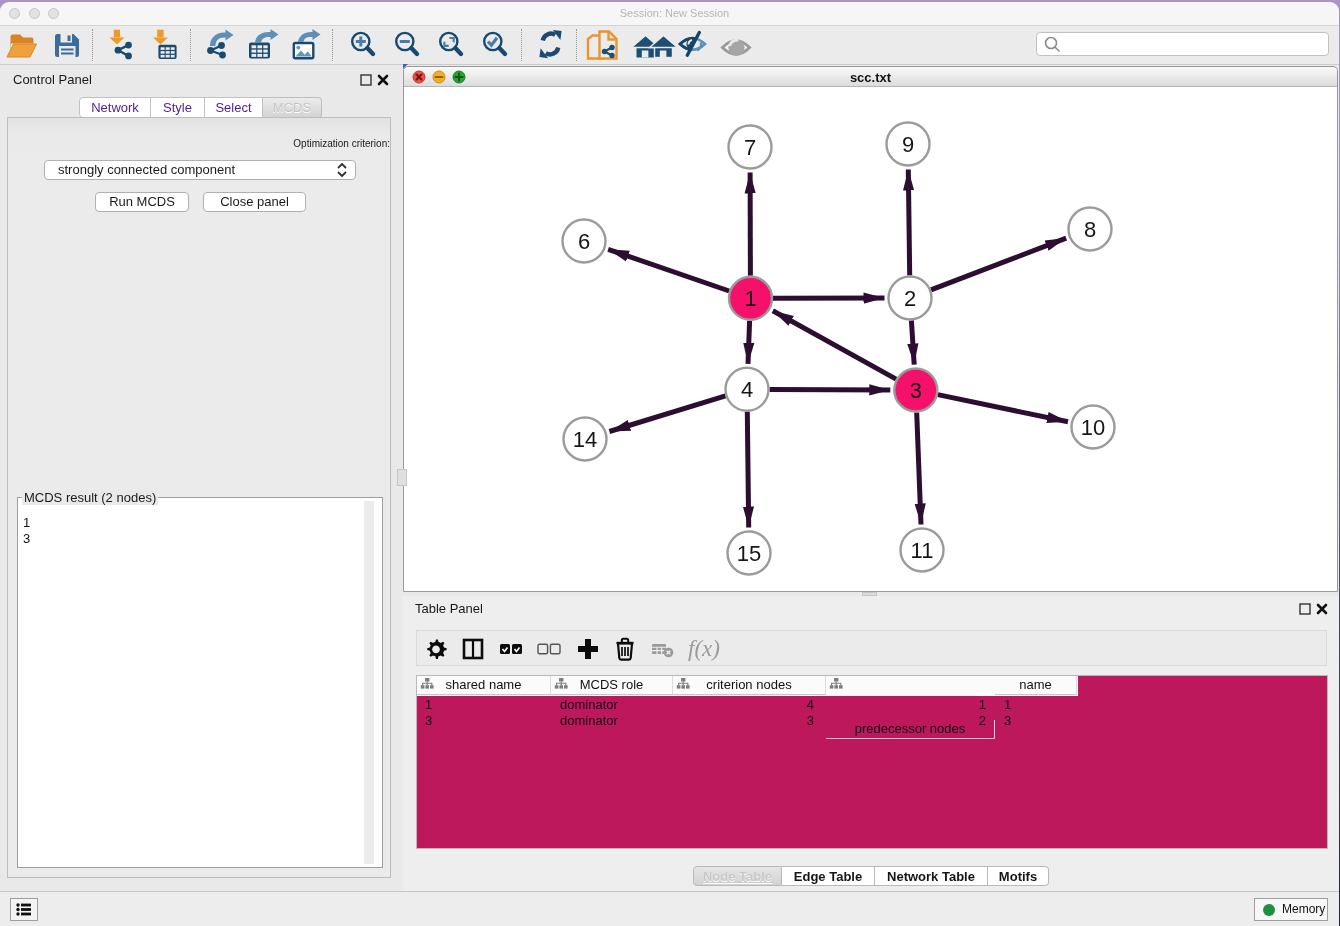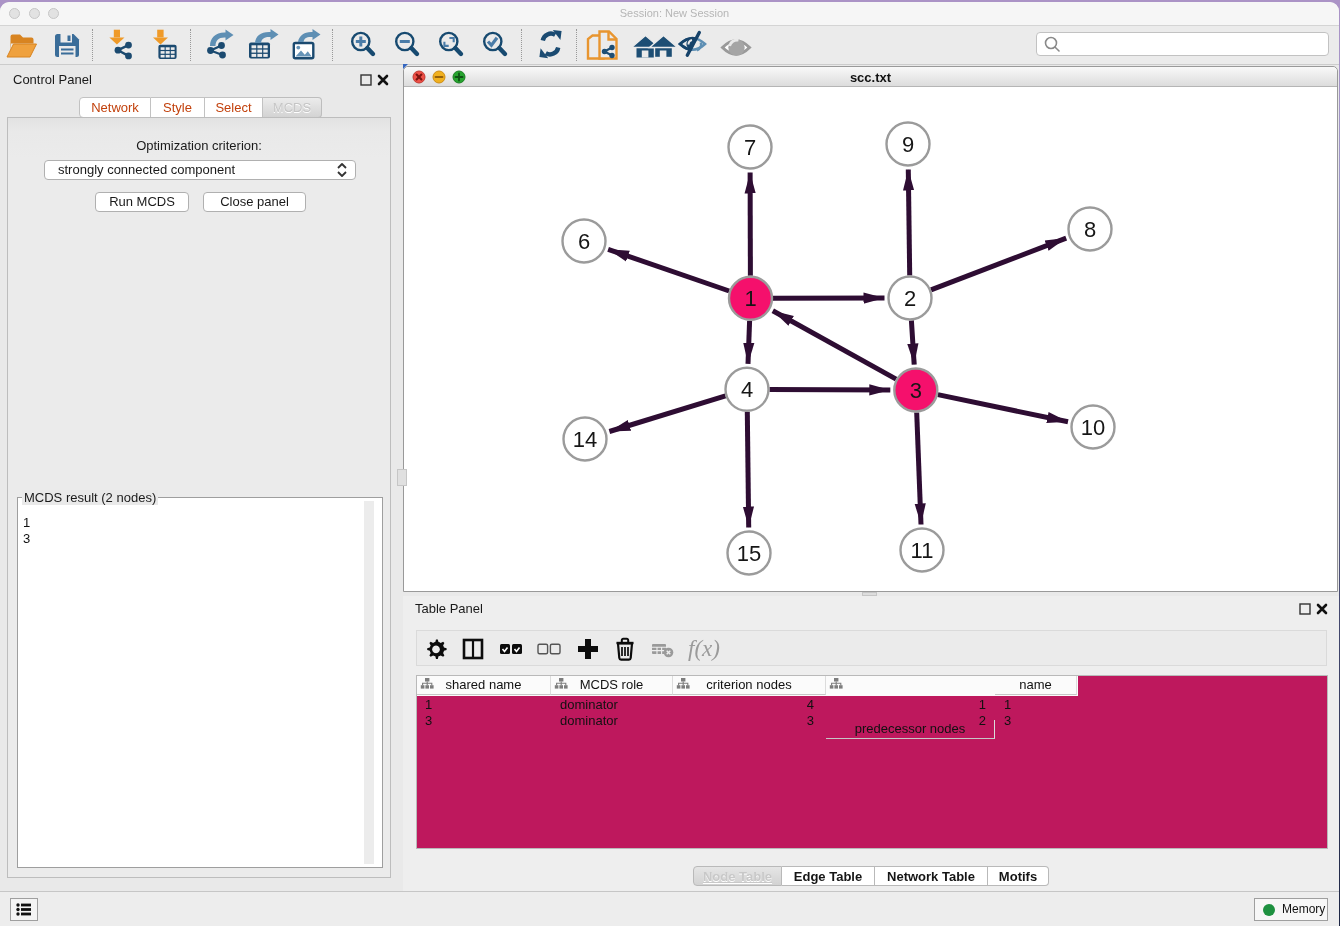--- a/index.html
+++ b/index.html
@@ -18,32 +18,32 @@
              background:#ebebeb; border-bottom:1px solid #cccccc; }
   .sep { position:absolute; top:3px; height:32px; width:0;
          border-left:1px dotted #999; }
   #search { position:absolute; left:1036px; top:6px; width:293px; height:24px;
             background:#fff; border:1px solid #c2c2c2; border-radius:4px; }
 
   
   #cpanel { position:absolute; left:0; top:64px; width:393px; height:825px; background:#e9e9e9; }
   #cp-title { position:absolute; left:13px; top:6px; font-size:13px; color:#1a1a1a; }
   .tabrow { position:absolute; display:flex; }
-  .tab { height:21px; font-size:13px; color:#c2410c; background:#fff;
+  .tab { height:21px; font-size:13px; color:#4c1d95; background:#fff;
          border:1px solid #c2c2c2; border-left:none;
          line-height:20px; text-align:center; }
   .tab.first { border-left:1px solid #c2c2c2; border-radius:4px 0 0 4px; }
   .tab.last  { border-radius:0 4px 4px 0; }
   .tab.sel { background:linear-gradient(#ececec,#d3d3d3); color:#c5c5c5;
              text-shadow:0 1px 0 #fff; border-color:#bdbdbd; }
   #cp-pane { position:absolute; left:7px; top:51px; width:384px; height:761px;
              border:1px solid #bdbdbd;
              background:linear-gradient(#e2e2e2 0px, #e9e9e9 14px, #ebebeb 40px); }
-  #optlabel { position:absolute; top:20px; width:100%; text-align:center;
-              font-size:13px; color:#1a1a1a; }
+  #optlabel { position:absolute; top:20px; width:100%; text-align:right;
+              font-size:10px; color:#1a1a1a; }
   #dropdown { position:absolute; left:36px; top:42px; width:312px; height:20px;
               background:#fff; border:1px solid #b0b0b0; border-radius:4px;
               font-size:13px; color:#1a1a1a; line-height:18px; padding-left:13px; }
   .btn { position:absolute; top:74px; height:20px; background:#fff;
          border:1px solid #b0b0b0; border-radius:4px; font-size:13px; color:#1a1a1a;
          text-align:center; line-height:18px; }
   #mcdsbox { position:absolute; left:9px; top:379px; width:366px; height:371px;
              background:#fff; border:1px solid #9e9e9e; }
   #mcdslegend { position:absolute; left:4px; top:-8px; background:#e9e9e9; padding:0 2px;
                 font-size:13px; color:#1a1a1a; }

